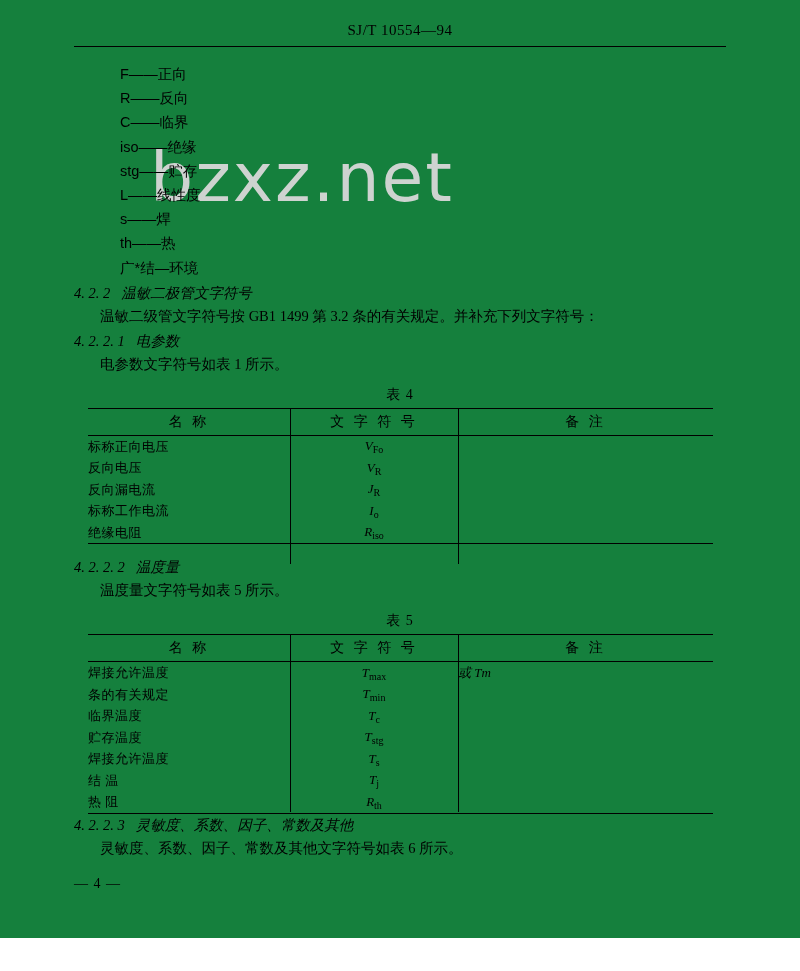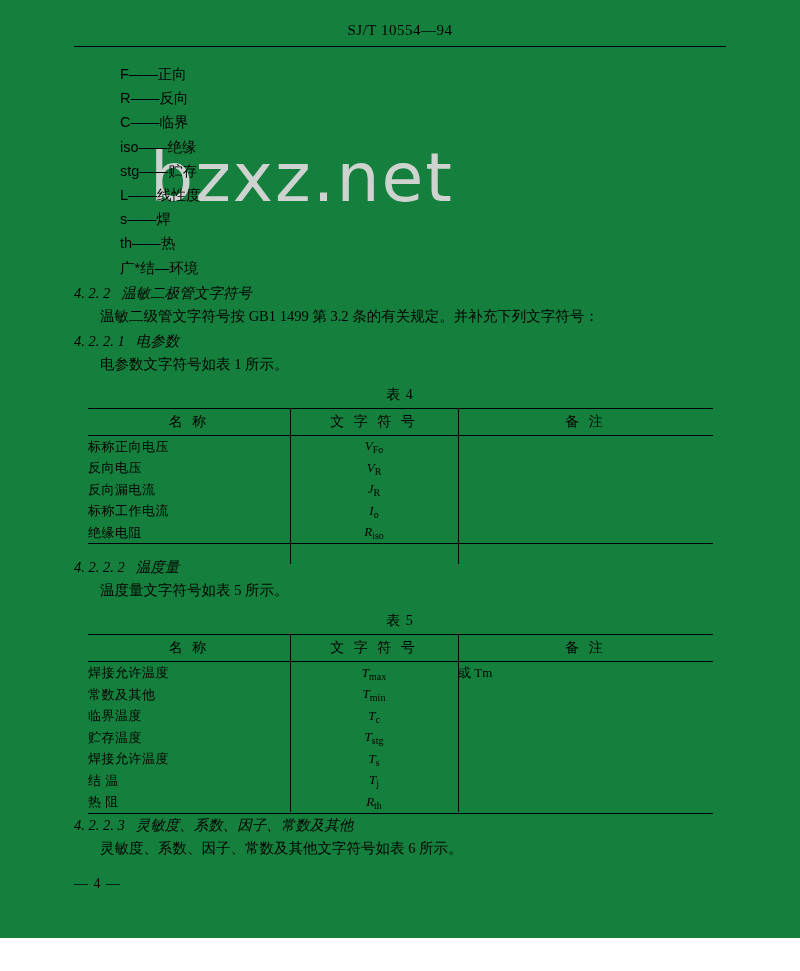--- a/index.html
+++ b/index.html
@@ -115,20 +115,21 @@
   td.sym-cell {
     text-align: center;
     font-family: "Liberation Serif", serif;
     font-style: italic;
     font-size: 13.5px;
   }
   td.note-cell {
     padding-left: 14px;
     font-family: "Liberation Serif", serif;
     font-size: 13px;
+    font-style: italic;
   }
   sub {
     font-size: 10px;
     font-style: normal;
     vertical-align: -0.25em;
   }
   
   .tablewrap { position: relative; }
   .vrule {
     position: absolute;
@@ -252,21 +253,21 @@
             <th>备    注</th>
           </tr>
         </thead>
         <tbody>
           <tr>
             <td class="name-cell">焊接允许温度</td>
             <td class="sym-cell"><span>T</span><sub>max</sub></td>
             <td class="note-cell">或 Tm</td>
           </tr>
           <tr>
-            <td class="name-cell">常数及其他</td>
+            <td class="name-cell">条的有关规定</td>
             <td class="sym-cell"><span>T</span><sub>min</sub></td>
             <td class="note-cell"></td>
           </tr>
           <tr>
             <td class="name-cell">临界温度</td>
             <td class="sym-cell"><span>T</span><sub>c</sub></td>
             <td class="note-cell"></td>
           </tr>
           <tr>
             <td class="name-cell">贮存温度</td>

